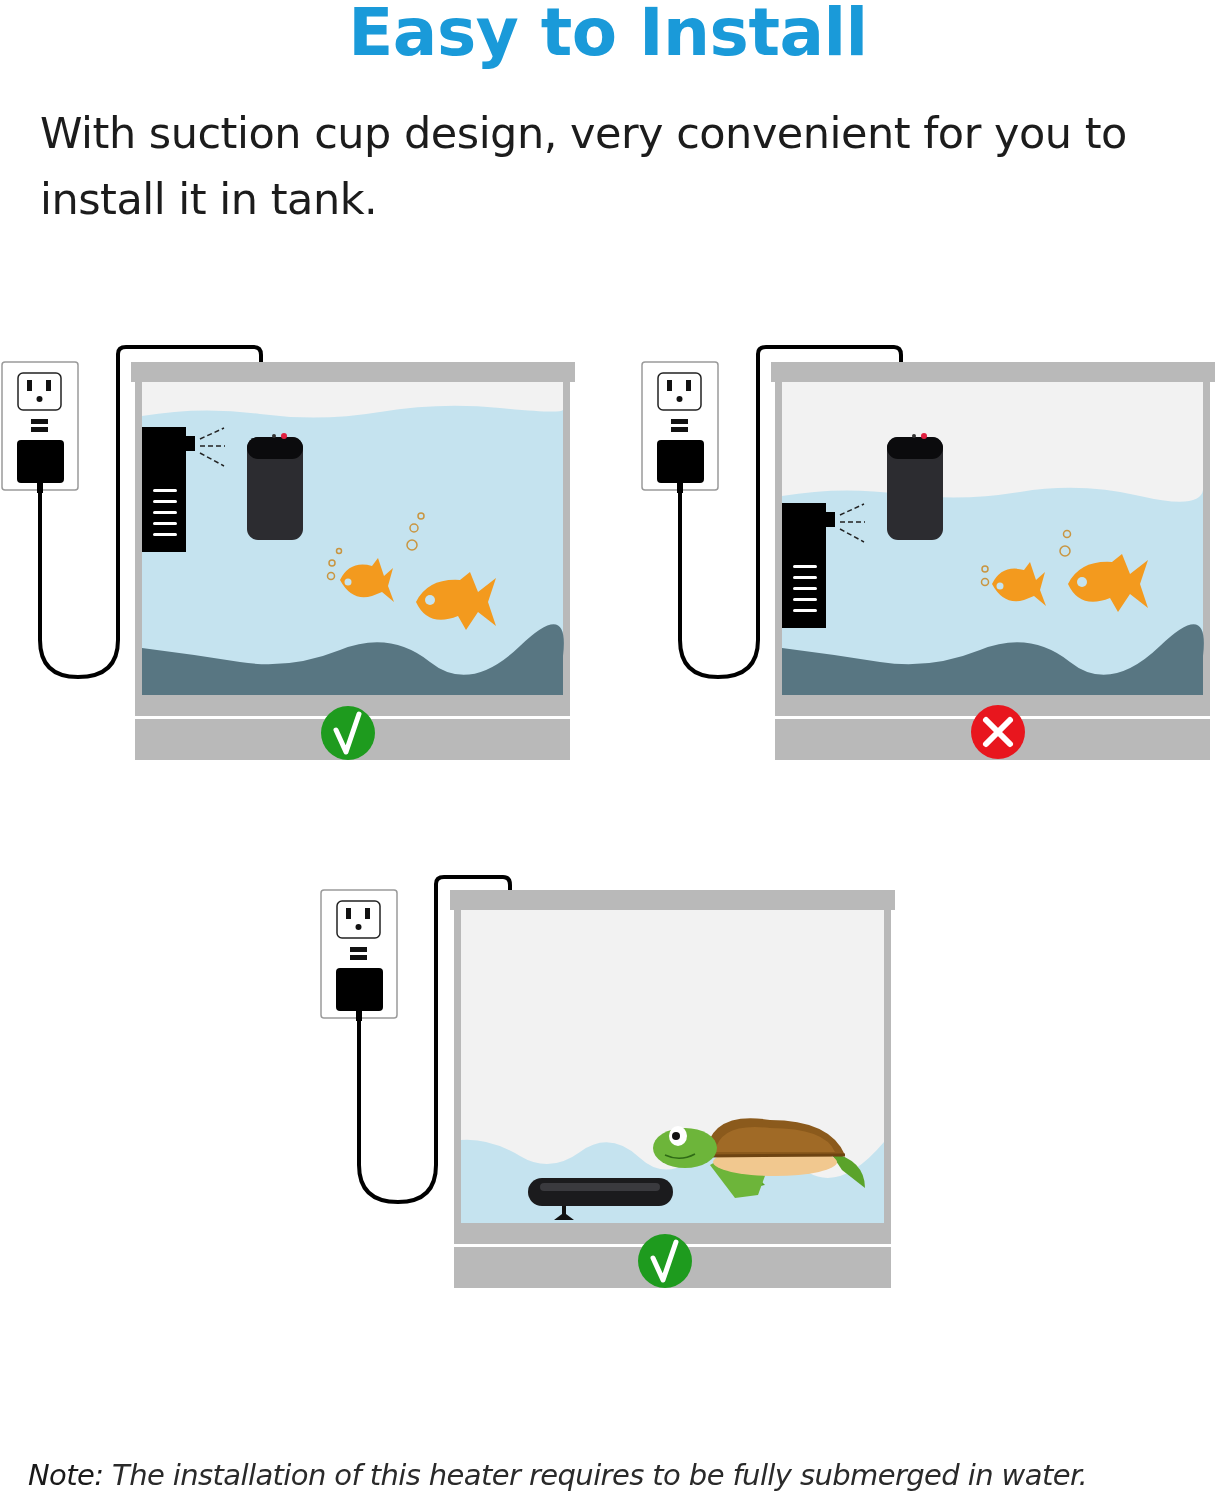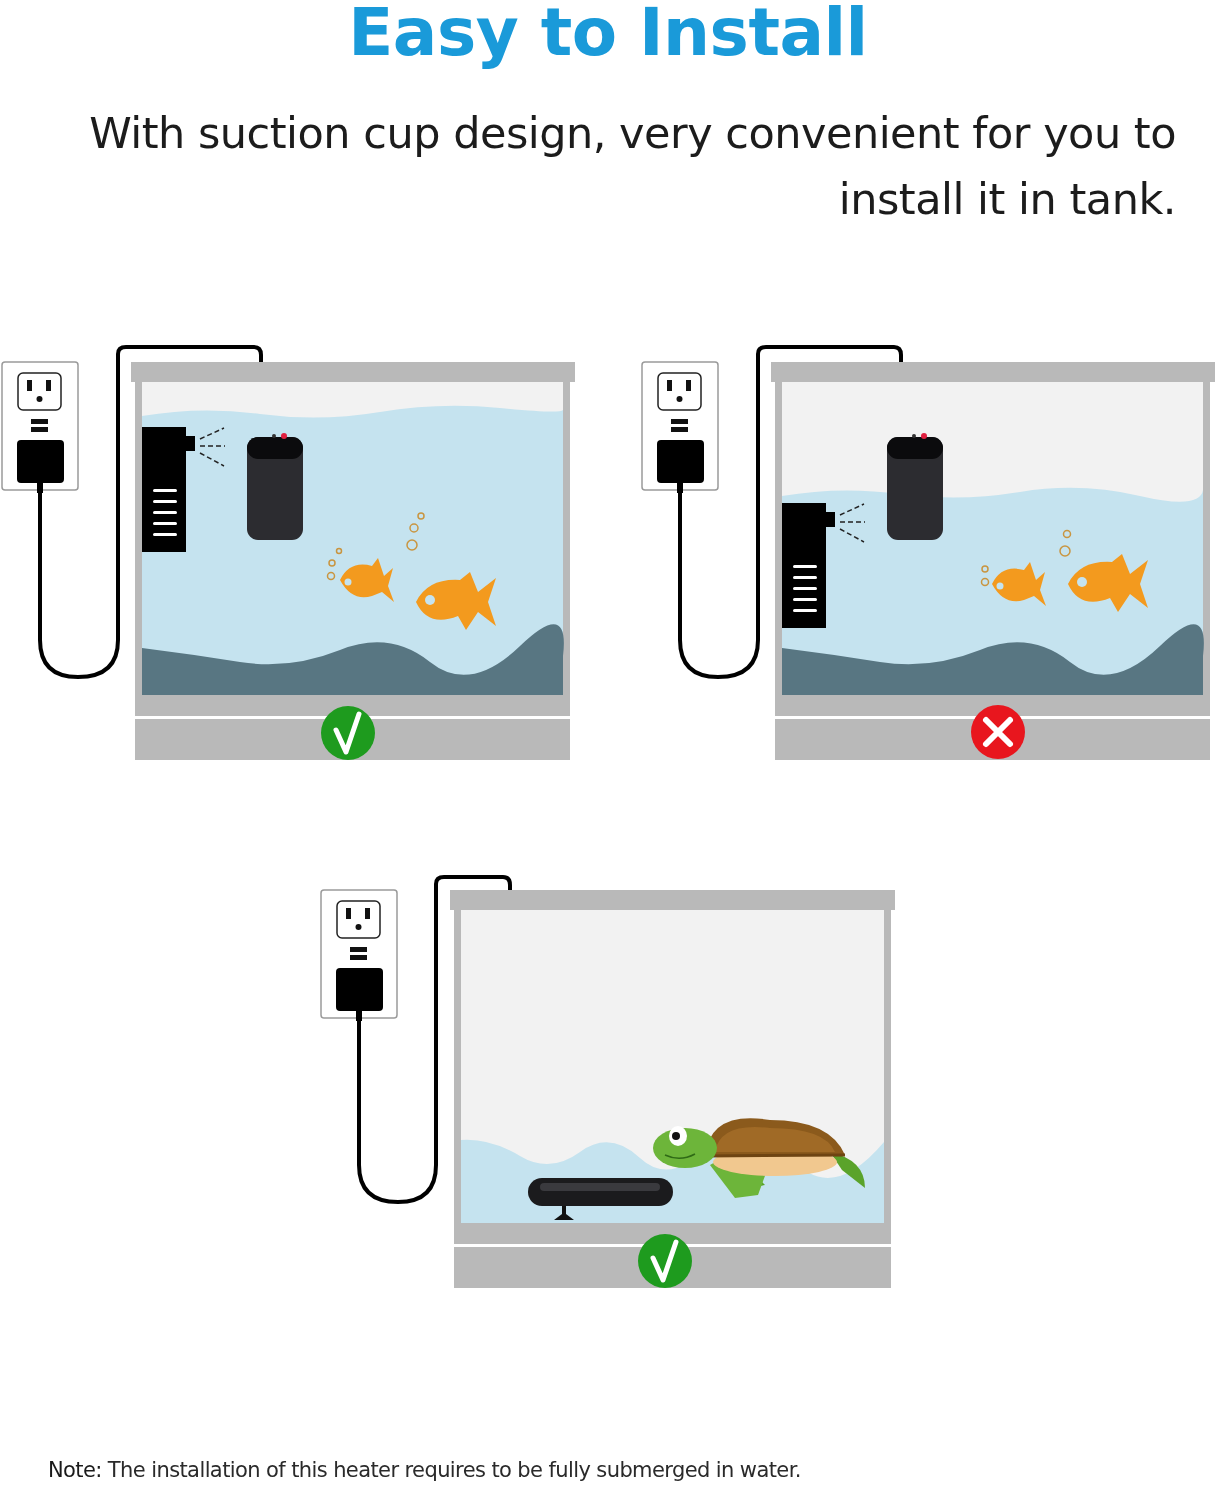--- a/index.html
+++ b/index.html
@@ -1,20 +1,20 @@
 <!DOCTYPE html>
 <html><head>
 <meta charset="utf-8">
 <style>
   html, body { margin: 0; padding: 0; background: #ffffff; }
   body { width: 1216px; height: 1500px; position: relative; overflow: hidden; font-family: "DejaVu Sans", sans-serif; }
   .title { position: absolute; left: 0; top: -6px; width: 1216px; text-align: center; font-size: 66px; font-weight: bold; color: #1a9ad9; letter-spacing: -0.5px; }
-  .subtitle { position: absolute; left: 40px; top: 100px; width: 1136px; text-align: right; font-size: 43px; line-height: 66px; color: #1c1c1c; font-weight: normal; letter-spacing: -0.5px; }
+  .subtitle { position: absolute; left: 40px; top: 100px; width: 1136px; text-align: left; font-size: 43px; line-height: 66px; color: #1c1c1c; font-weight: normal; letter-spacing: -0.5px; }
   .scene { position: absolute; }
-  .note { position: absolute; left: 48px; top: 1458px; width: 1160px; font-size: 21px; color: #2a2a2a; letter-spacing: -0.6px; white-space: nowrap; }
+  .note { position: absolute; left: 28px; top: 1458px; width: 1160px; font-size: 29px; color: #2a2a2a; letter-spacing: -0.6px; white-space: nowrap; font-style: italic; }
   .note b { font-weight: normal; color: #1a1a1a; }
 </style>
 </head>
 <body>
 
 <div class="title">Easy to Install</div>
 <div class="subtitle">With suction cup design, very convenient for you to install it in tank.</div>
 
 <svg class="scene" style="left:0;top:340px" width="600" height="430" viewBox="0 0 600 430">
   <defs>

